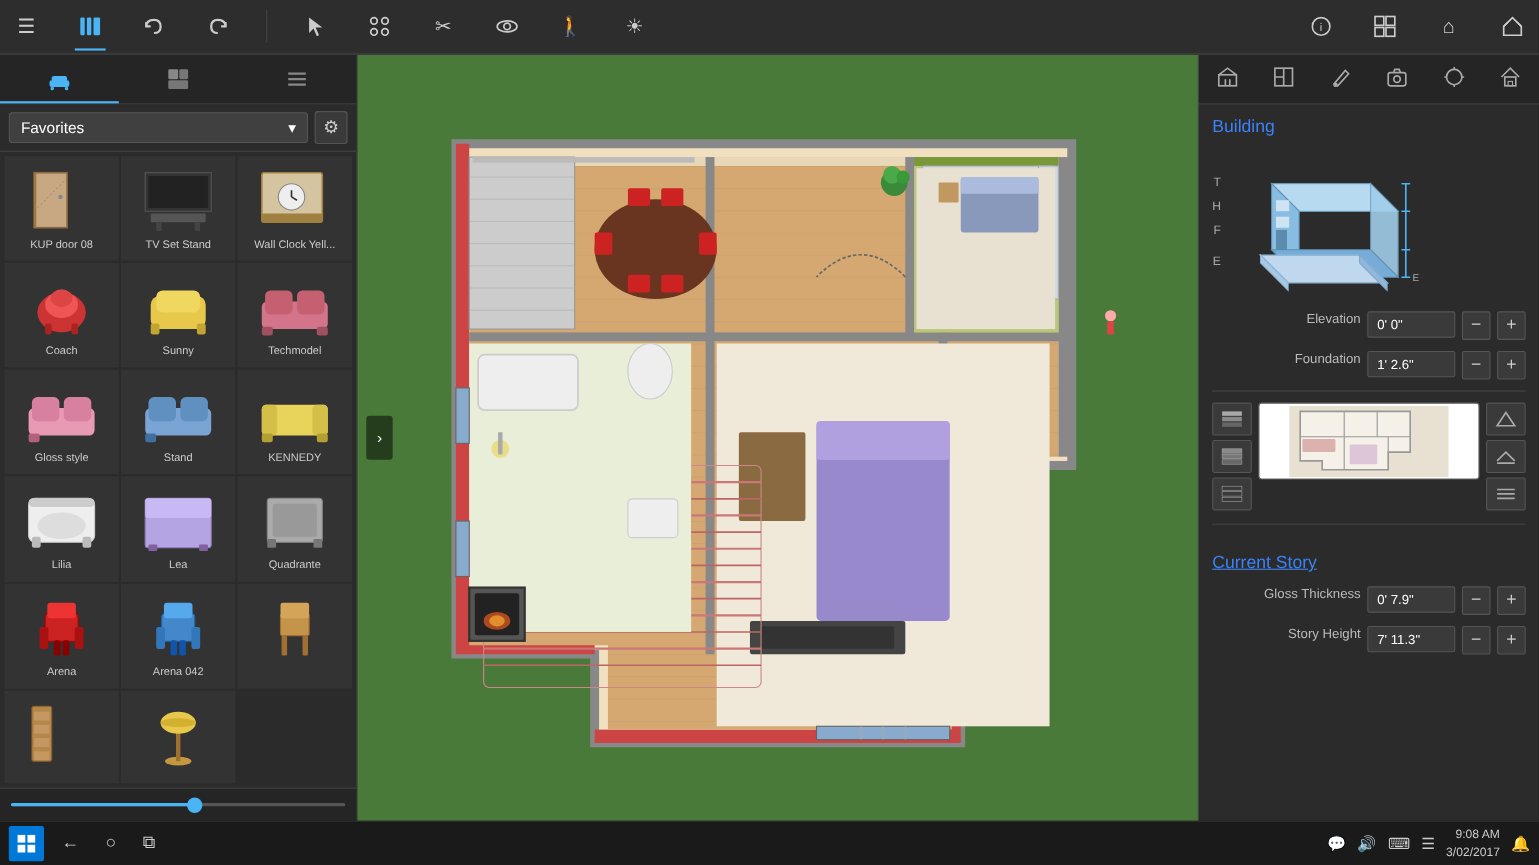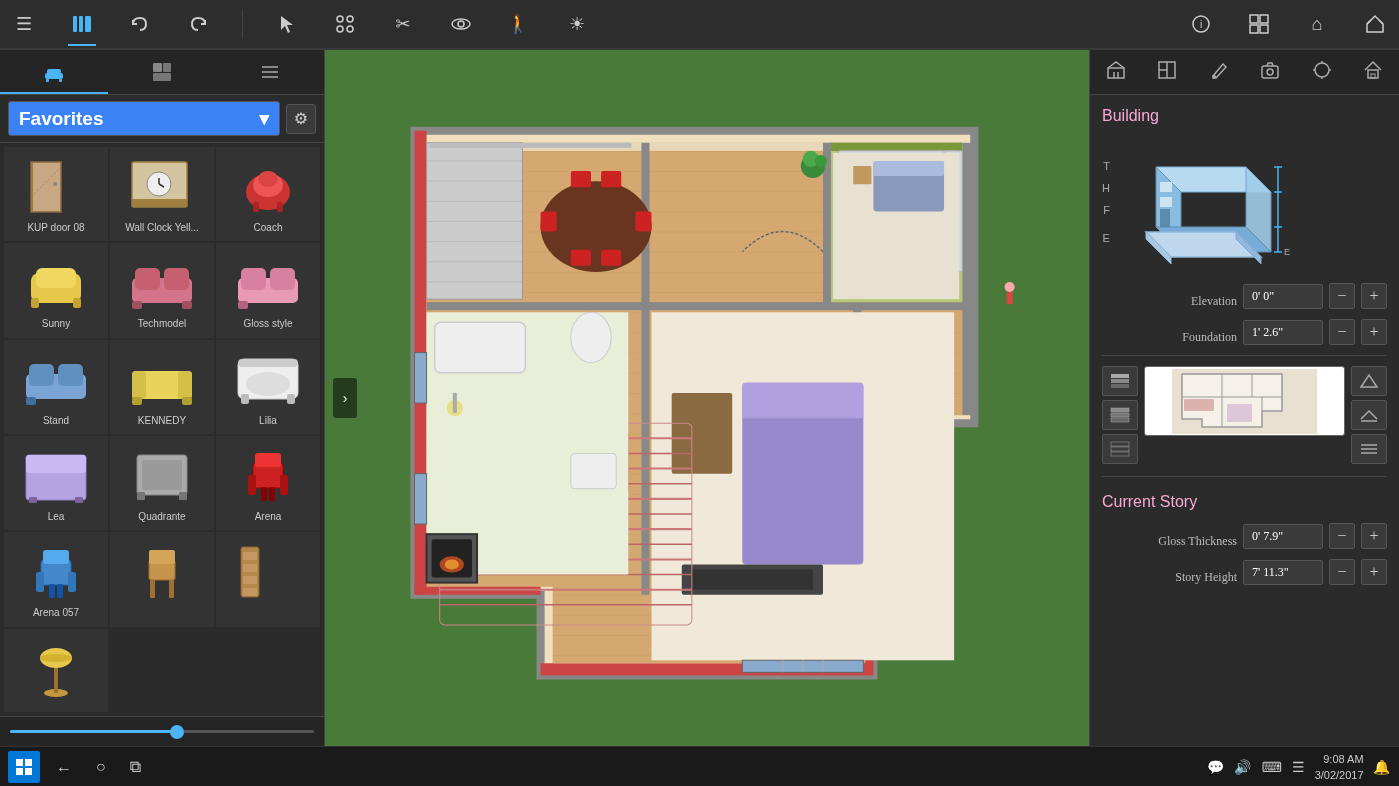--- a/index.html
+++ b/index.html
@@ -94,31 +94,30 @@
     .favorites-bar {
       display: flex;
       align-items: center;
       padding: 6px 8px;
       gap: 6px;
       background: #2b2b2b;
       border-bottom: 1px solid #444;
     }
     .favorites-dropdown {
       flex: 1;
-      background: #3b82f6;
+      background: #404040;
       border: 1px solid #555;
       color: #fff;
       padding: 5px 10px;
-      font-size: 19px;
+      font-size: 14px;
       border-radius: 3px;
       display: flex;
       align-items: center;
       justify-content: space-between;
       cursor: pointer;
-      font-weight: bold;
     }
     .settings-btn {
       width: 30px;
       height: 30px;
       background: #3a3a3a;
       border: 1px solid #555;
       border-radius: 3px;
       display: flex;
       align-items: center;
       justify-content: center;
@@ -242,30 +241,29 @@
     }
 
     .right-content {
       padding: 12px;
       flex: 1;
       overflow-y: auto;
     }
     .section-title {
       font-size: 16px;
       font-weight: 400;
-      color: #f9a8d4;
+      color: #3b82f6;
       margin-bottom: 12px;
     }
 
     .field-row {
       display: flex;
-      align-items: flex-end;
+      align-items: flex-start;
       margin-bottom: 10px;
       gap: 6px;
-      font-family: Liberation Serif, serif;
     }
     .field-label {
       font-size: 12px;
       color: #bbb;
       flex: 1;
       text-align: right;
     }
     .field-value {
       background: #3a3a3a;
       border: 1px solid #555;
@@ -477,20 +475,32 @@
         <div class="item-img">
           <svg width="70" height="60" viewBox="0 0 70 60">
             <rect x="10" y="5" width="30" height="50" fill="#c8a882" stroke="#8a6842" stroke-width="1.5"></rect>
             <rect x="10" y="5" width="2" height="50" fill="#a07840"></rect>
             <rect x="32" y="25" width="4" height="4" rx="2" fill="#888"></rect>
             <line x1="40" y1="10" x2="10" y2="40" stroke="#8a6842" stroke-width="0.5" stroke-dasharray="2,2"></line>
           </svg>
         </div>
         <div class="item-label">KUP door 08</div>
       </div>
+      <div class="item-cell">
+        <div class="item-img">
+          <svg width="70" height="60" viewBox="0 0 70 60">
+            <rect x="5" y="5" width="60" height="35" fill="#333" stroke="#555" stroke-width="1"></rect>
+            <rect x="8" y="8" width="54" height="29" fill="#222"></rect>
+            <rect x="10" y="42" width="50" height="8" fill="#555" rx="1"></rect>
+            <rect x="15" y="50" width="5" height="8" fill="#444"></rect>
+            <rect x="50" y="50" width="5" height="8" fill="#444"></rect>
+          </svg>
+        </div>
+        <div class="item-label">TV Set Stand</div>
+      </div>
 
       <div class="item-cell">
         <div class="item-img">
           <svg width="70" height="60" viewBox="0 0 70 60">
             <rect x="5" y="5" width="55" height="45" fill="#d4c4a0" stroke="#a08040" stroke-width="1.5" rx="2"></rect>
             <circle cx="32" cy="27" r="12" fill="#eee" stroke="#888" stroke-width="1"></circle>
             <line x1="32" y1="21" x2="32" y2="27" stroke="#333" stroke-width="1.5"></line>
             <line x1="32" y1="27" x2="37" y2="30" stroke="#333" stroke-width="1.5"></line>
             <rect x="5" y="42" width="55" height="8" fill="#a08040" rx="1"></rect>
           </svg>
@@ -620,21 +630,21 @@
         <div class="item-img">
           <svg width="70" height="60" viewBox="0 0 70 60">
             <rect x="20" y="18" width="30" height="25" rx="3" fill="#4488cc" stroke="#2266aa" stroke-width="1"></rect>
             <rect x="15" y="30" width="8" height="20" rx="2" fill="#3377bb"></rect>
             <rect x="47" y="30" width="8" height="20" rx="2" fill="#3377bb"></rect>
             <rect x="22" y="8" width="26" height="14" rx="3" fill="#55aaee"></rect>
             <rect x="28" y="42" width="6" height="14" rx="2" fill="#1155aa"></rect>
             <rect x="36" y="42" width="6" height="14" rx="2" fill="#1155aa"></rect>
           </svg>
         </div>
-        <div class="item-label">Arena 057</div>
+        <div class="item-label">Arena 042</div>
       </div>
 
       <div class="item-cell">
         <div class="item-img">
           <svg width="70" height="60" viewBox="0 0 70 60">
             <rect x="22" y="18" width="26" height="20" rx="2" fill="#c4944a" stroke="#a07030" stroke-width="1"></rect>
             <rect x="22" y="8" width="26" height="14" rx="2" fill="#d4a458"></rect>
             <rect x="23" y="38" width="5" height="18" rx="1" fill="#a07030"></rect>
             <rect x="42" y="38" width="5" height="18" rx="1" fill="#a07030"></rect>
           </svg>
@@ -998,21 +1008,21 @@
                 <line x1="2" y1="8" x2="18" y2="8" stroke="#aaa" stroke-width="1.5"></line>
                 <line x1="2" y1="4" x2="18" y2="4" stroke="#aaa" stroke-width="1.5"></line>
                 <line x1="2" y1="12" x2="18" y2="12" stroke="#aaa" stroke-width="1.5"></line>
               </svg>
           </div>
         </div>
       </div>
 
       <div class="divider"></div>
 
-      <div class="section-title" style="margin-top:16px;">Current Story</div>
+      <div class="section-title" style="margin-top:26px;text-decoration:underline;">Current Story</div>
 
       <div class="field-row">
         <div class="field-label">Gloss Thickness</div>
         <div class="field-value">0' 7.9"</div>
         <div class="field-btn">−</div>
         <div class="field-btn">+</div>
       </div>
 
       <div class="field-row">
         <div class="field-label">Story Height</div>

